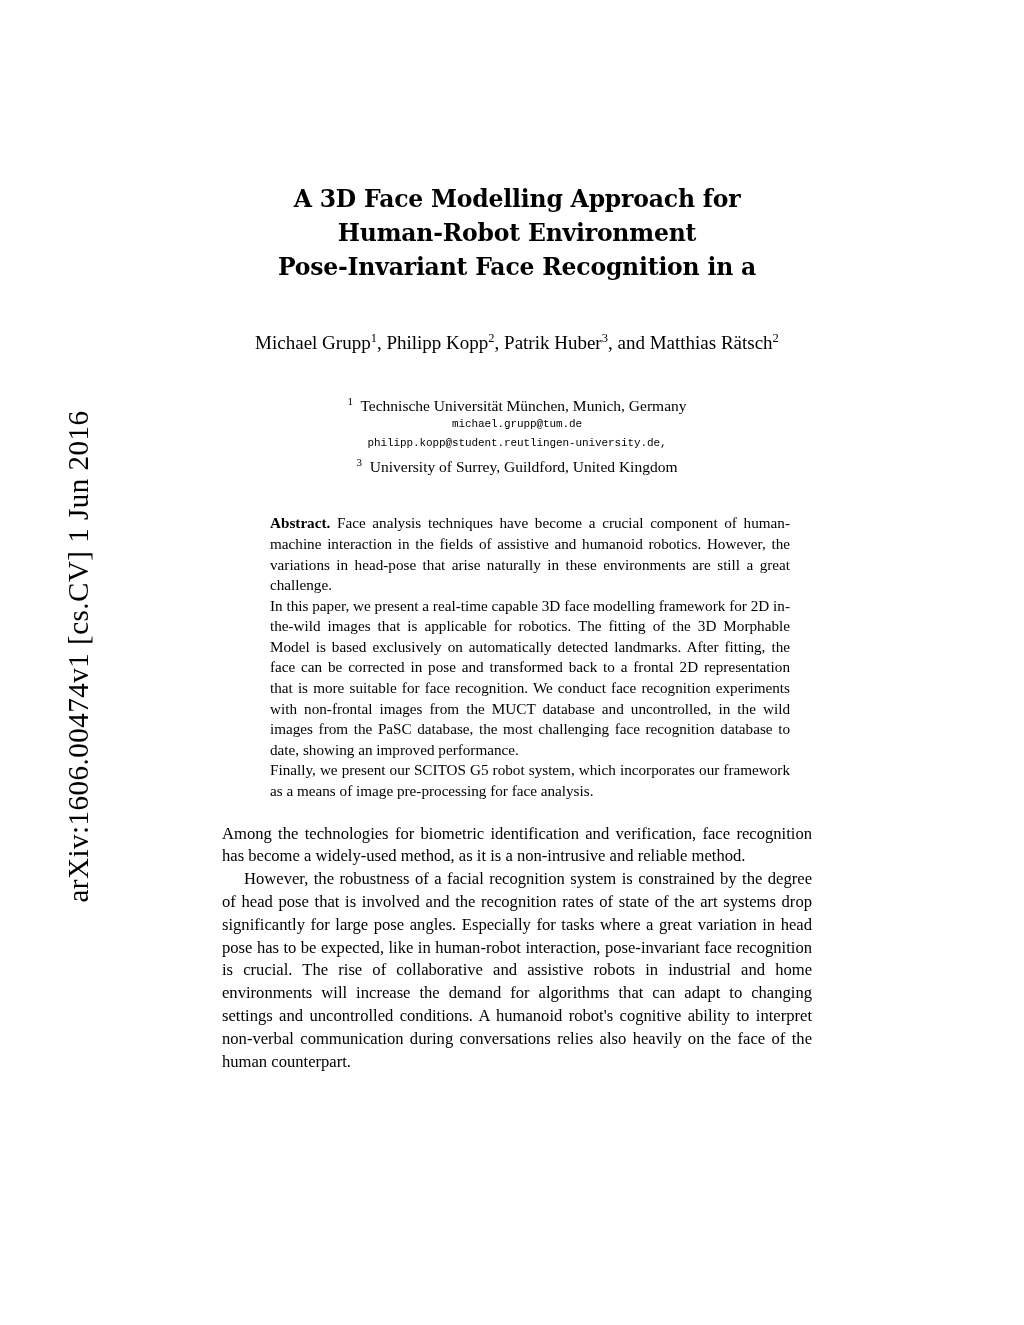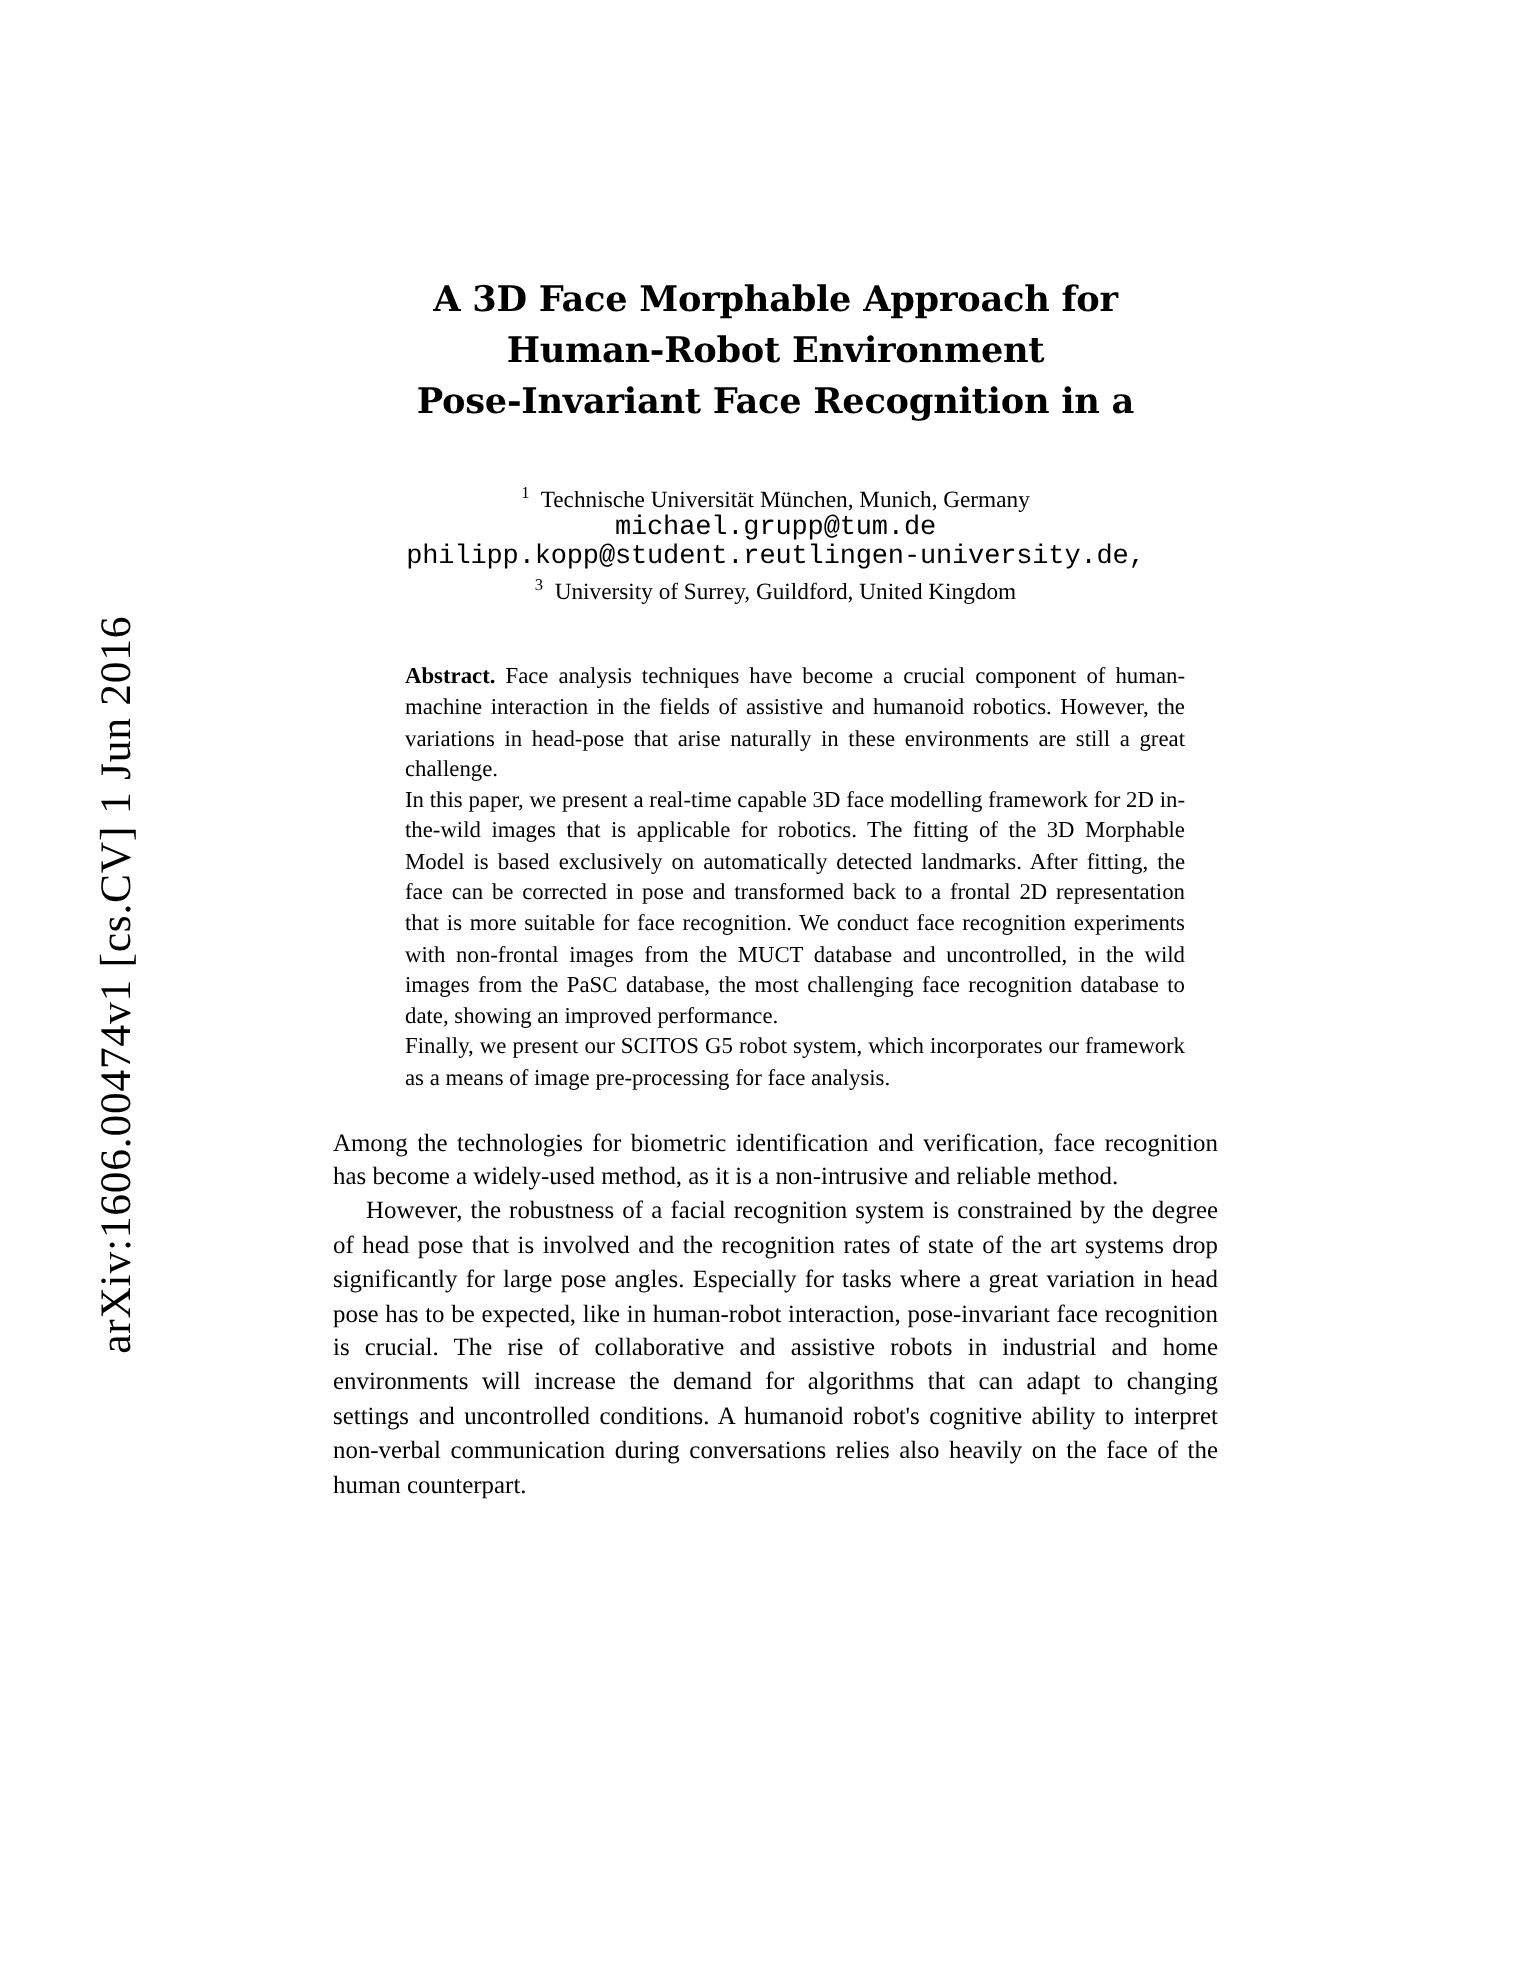--- a/index.html
+++ b/index.html
@@ -59,21 +59,21 @@
   }
 
   .affiliations {
     text-align: center;
     font-size: 15.5px;
     line-height: 19px;
     margin-top: 36px;
   }
   .affiliations .mono {
     font-family: "Liberation Mono", monospace;
-    font-size: 18px;
+    font-size: 11px;
     letter-spacing: -0.1px;
   }
   sup {
     font-size: 0.66em;
     vertical-align: super;
     line-height: 0;
   }
   .supn {
     font-size: 11px;
     vertical-align: super;
@@ -110,25 +110,28 @@
   .body-text p.indent { text-indent: 22px; }
 </style>
 </head>
 <body>
 
 <div id="arxiv-stamp">arXiv:1606.00474v1  [cs.CV]  1 Jun 2016</div>
 
 <div id="page">
 
   <div class="title">
-    <span class="title-line">A 3D Face Morphable Approach for</span>
+    <span class="title-line">A 3D Face Modelling Approach for</span>
     <span class="title-line">Human-Robot Environment</span>
     <span class="title-line">Pose-Invariant Face Recognition in a</span>
   </div>
 
+  <div class="authors">
+    <span>Michael Grupp</span><sup>1</sup><span>, </span><span>Philipp Kopp</span><sup>2</sup><span>, </span><span>Patrik Huber</span><sup>3</sup><span>, and </span><span>Matthias Rätsch</span><sup>2</sup>
+  </div>
 
   <div class="affiliations">
     <div><span class="supn">1</span>&nbsp; <span>Technische Universität München, Munich, Germany</span></div>
     <div class="mono">michael.grupp@tum.de</div>
     <div class="mono">philipp.kopp@student.reutlingen-university.de,</div>
     <div><span class="supn">3</span>&nbsp; <span>University of Surrey, Guildford, United Kingdom</span></div>
   </div>
 
   <div class="abstract">
     <p><span class="lead">Abstract.</span><span> Face analysis techniques have become a crucial component of human-machine interaction in the fields of assistive and humanoid robotics. However, the variations in head-pose that arise naturally in these environments are still a great challenge.</span></p>

